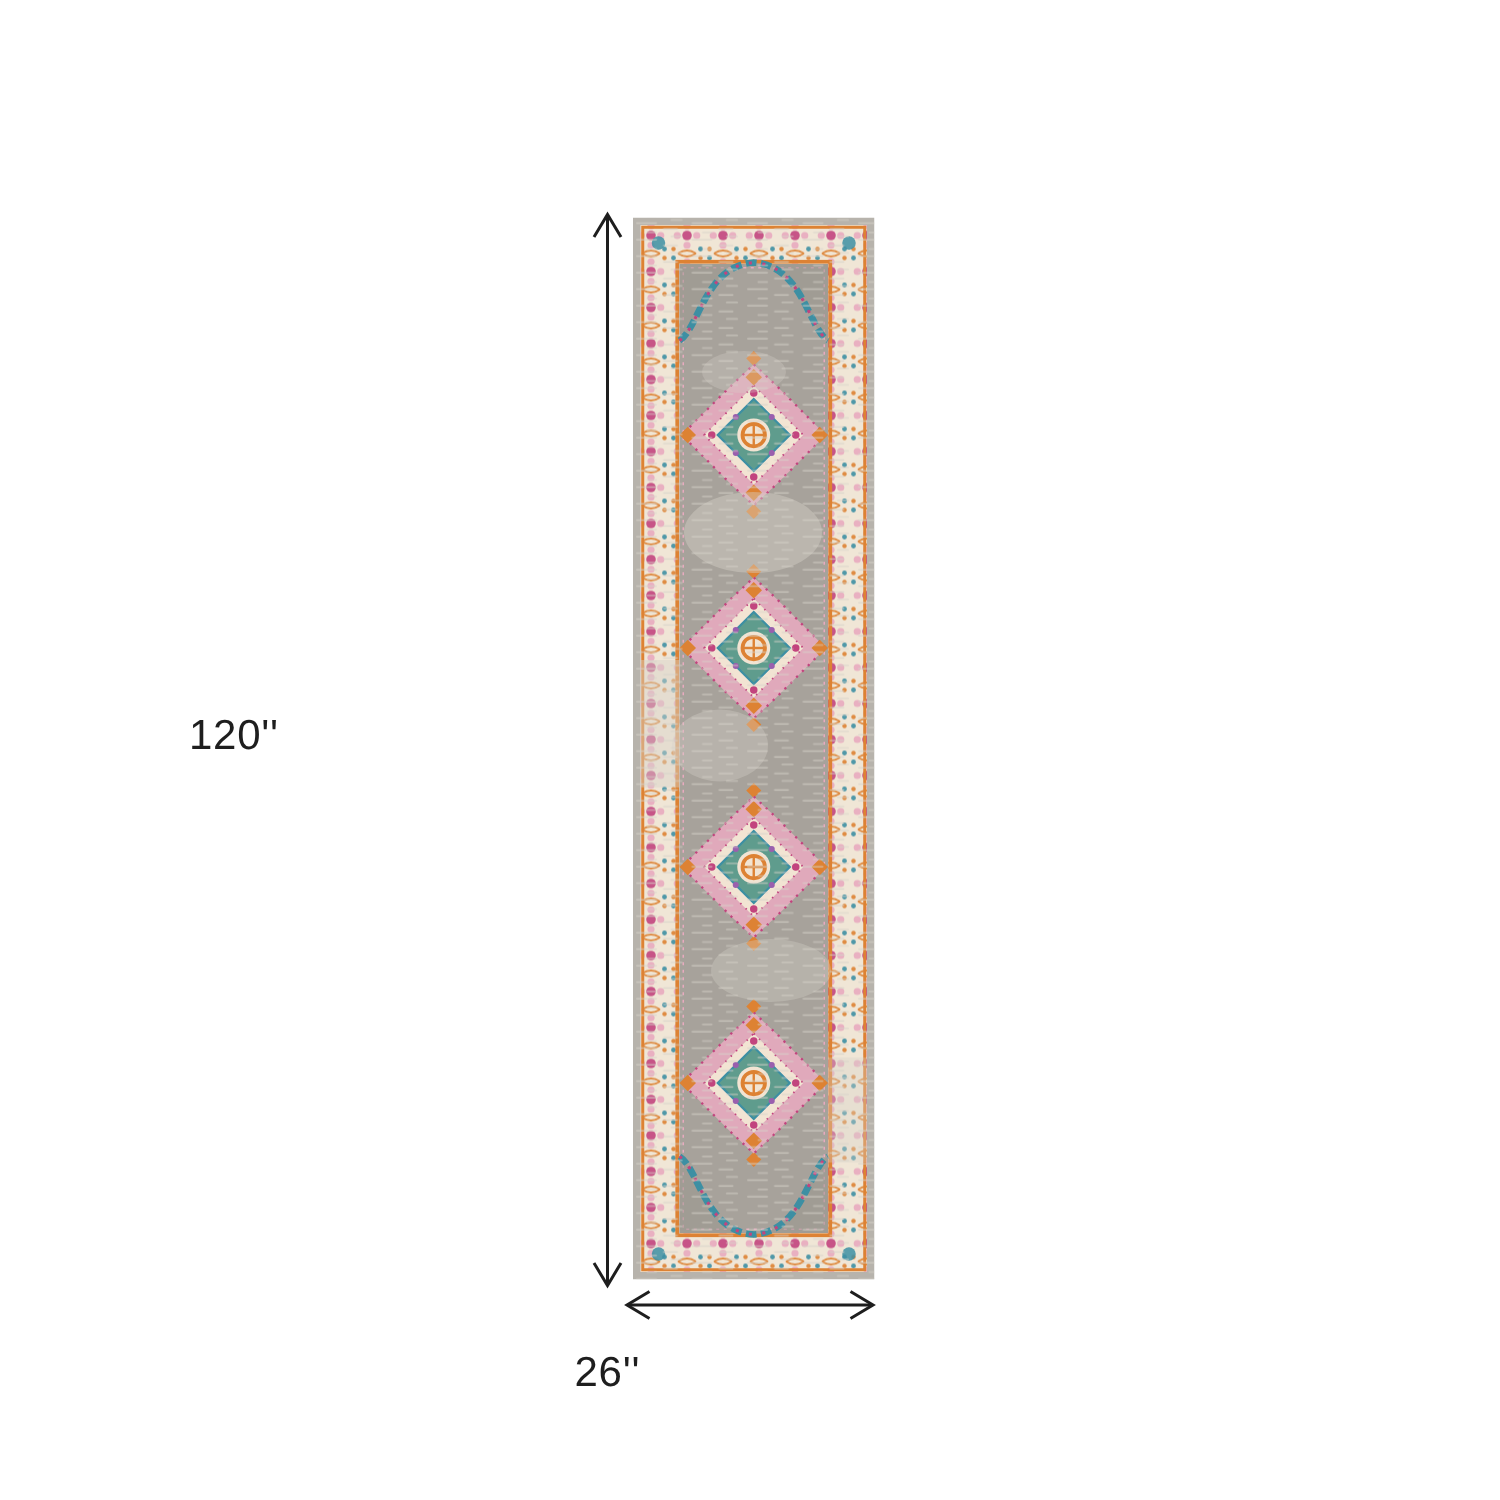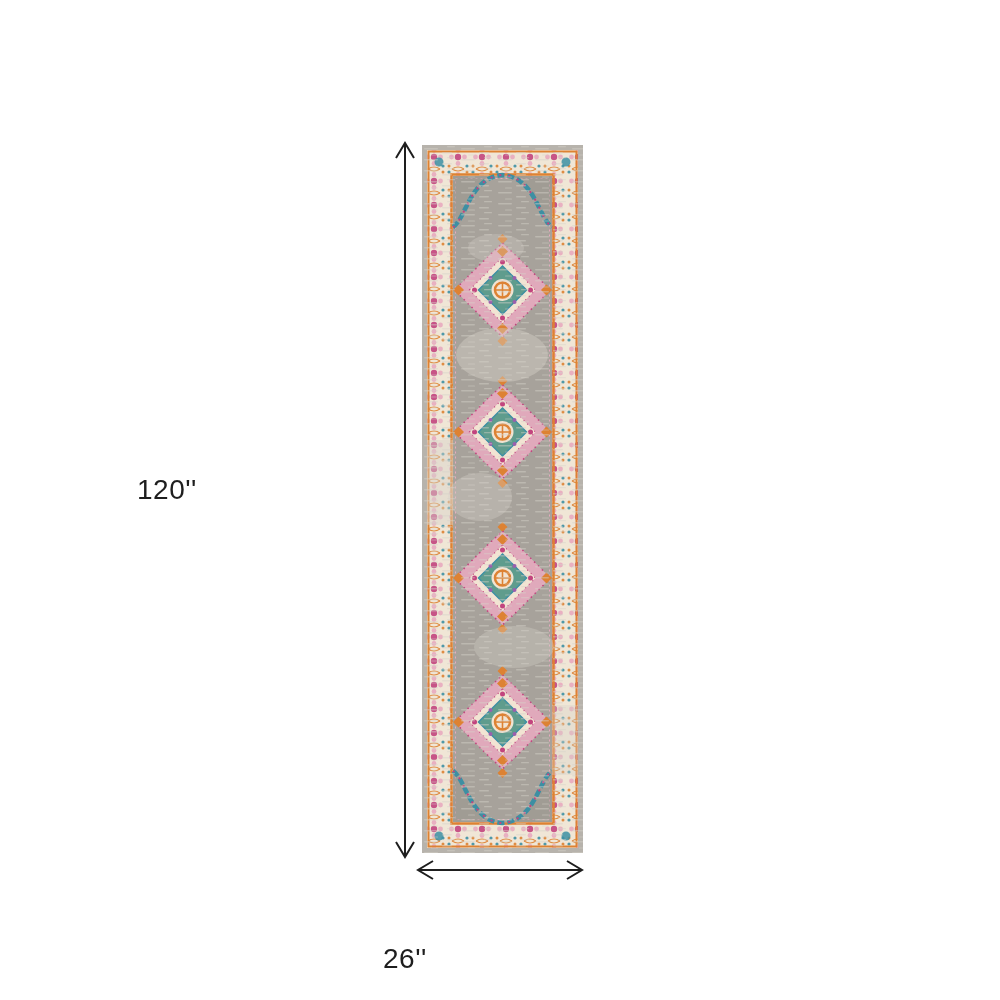--- a/index.html
+++ b/index.html
@@ -4,22 +4,22 @@
 <style>
   html,body{margin:0;padding:0;background:#fff;}
   .canvas{
     position:relative;width:1000px;height:1000px;overflow:hidden;
     background:var(--background,#fff);
     font-family:"Liberation Sans", sans-serif;
   }
   .rug-svg{position:absolute;left:422px;top:145px;width:161px;height:708px;}
   .arrow-overlay{position:absolute;left:0;top:0;width:1000px;height:1000px;pointer-events:none;}
   .dim-label{position:absolute;color:var(--label,#1e1e1e);font-size:28px;line-height:1;letter-spacing:.5px;}
-  .dim-label.height{left:137px;top:476px;}
-  .dim-label.width{left:383px;top:945px;}
+  .dim-label.height{left:126px;top:476px;}
+  .dim-label.width{left:383px;top:901px;}
 
   
   .arrow-stroke{stroke:var(--arrow,#1e1e1e);stroke-width:2;fill:none;}
 
   
   .c-edge{fill:var(--rug-edge,#b7b3ac);}
   .c-cream{fill:var(--rug-border-cream,#f0e6d6);}
   .c-field{fill:var(--rug-field,#a7a29b);}
   .c-distress{fill:var(--rug-distress,#d6d2c9);}
   .c-corner{fill:var(--rug-corner,#99958e);}

